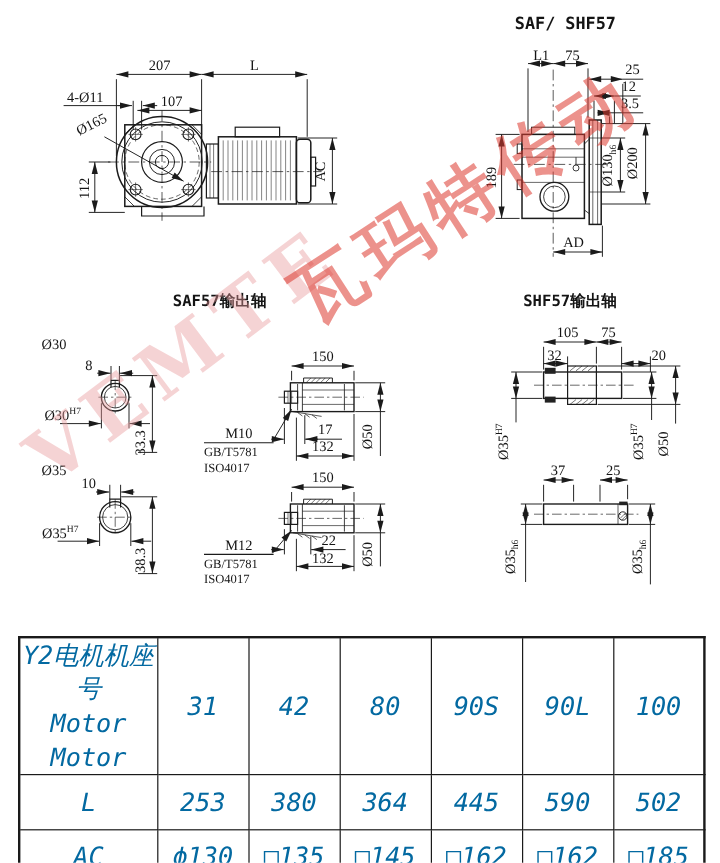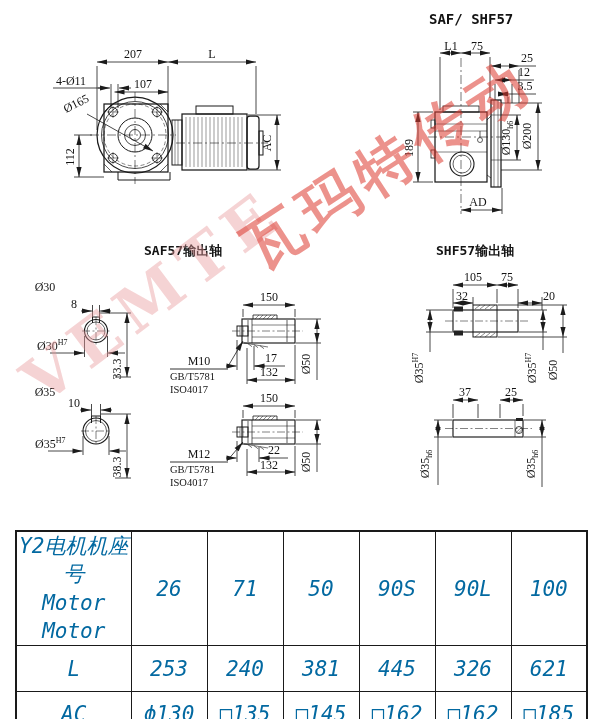--- a/index.html
+++ b/index.html
@@ -391,35 +391,35 @@
         <col style="width:76px">
         <col style="width:76px">
         <col style="width:76px">
   </colgroup>
   <tbody>
         <tr style="height:52px">
     <td class="hd">
       <div>Y2电机机座号</div>
       <div>Motor Motor</div>
     </td>
-    <td>26</td>
-    <td>71</td>
-    <td>50</td>
+    <td>31</td>
+    <td>42</td>
+    <td>80</td>
     <td>90S</td>
     <td>90L</td>
     <td>100</td>
   </tr>
   <tr style="height:46px">
     <td class="rowlab">L</td>
     <td>253</td>
-    <td>240</td>
-    <td>381</td>
+    <td>380</td>
+    <td>364</td>
     <td>445</td>
-    <td>326</td>
-    <td>621</td>
+    <td>590</td>
+    <td>502</td>
   </tr>
   <tr style="height:44px">
     <td class="rowlab">AC</td>
     <td>ϕ130</td>
     <td>□135</td>
     <td>□145</td>
     <td>□162</td>
     <td>□162</td>
     <td>□185</td>
   </tr>

